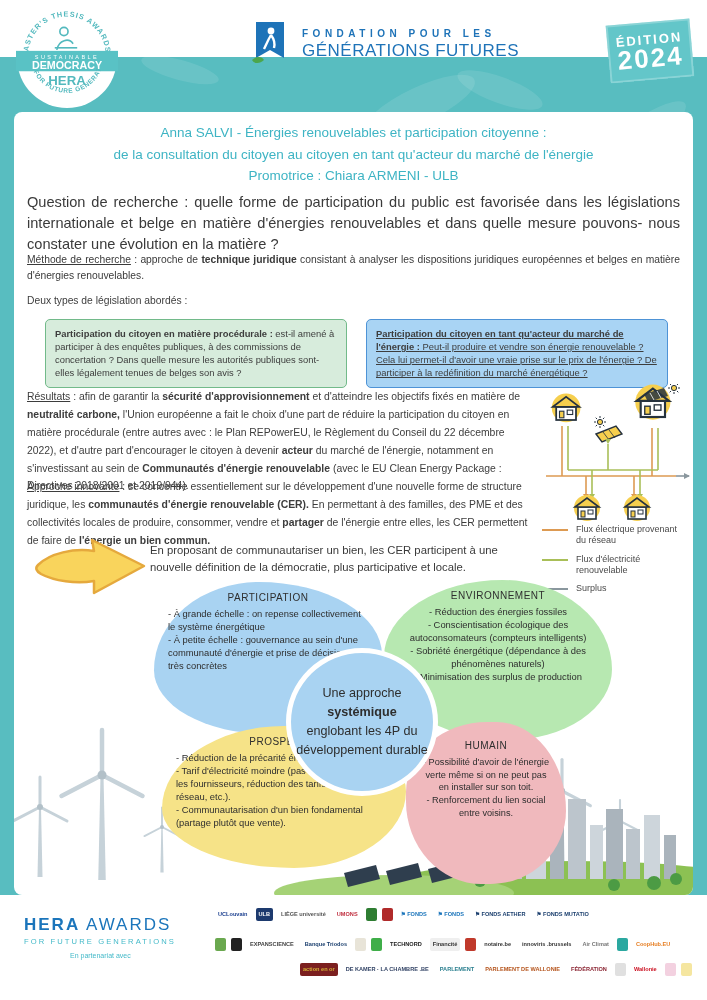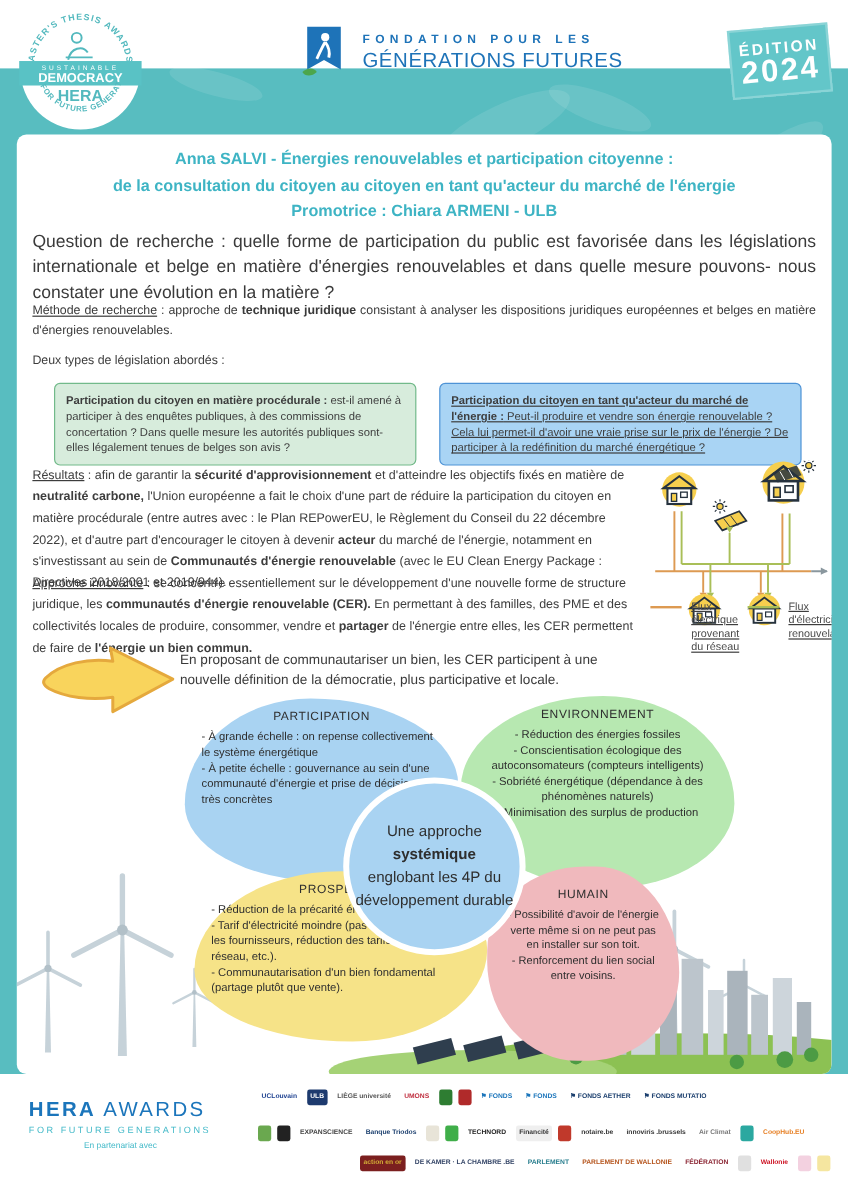--- a/index.html
+++ b/index.html
@@ -19,38 +19,38 @@
   .edition { position:absolute; left:608px; top:22px; width:84px; height:58px; background:#63c6c9;
              transform:rotate(-5deg); display:flex; flex-direction:column; align-items:center;
              justify-content:center; color:#fff; box-shadow:0 0 0 2px rgba(255,255,255,0.25) inset; }
   .ed-l1 { font-size:13px; font-weight:bold; letter-spacing:2px; }
   .ed-l2 { font-size:26px; font-weight:bold; letter-spacing:2px; line-height:0.9; }
 
   
   .card { position:absolute; left:14px; top:112px; width:679px; height:783px; background:#ffffff;
           border-radius:8px; overflow:hidden; }
   .title-block { position:absolute; left:0; top:10px; width:100%; text-align:center;
-                 color:#3eb4c4; font-weight:bold; font-size:13.5px; line-height:1.6; }
+                 color:#3eb4c4; font-weight:normal; font-size:13.5px; line-height:1.6; }
   .question { position:absolute; left:13px; top:80px; width:653px; font-size:14.6px;
               line-height:1.45; text-align:justify; color:#3a3a3a; }
   .small-par { font-size:10.3px; line-height:1.55; text-align:justify; color:#3a3a3a; }
   .u { text-decoration:underline; }
   .b { font-weight:bold; }
   .method { position:absolute; left:13px; top:140px; width:653px; }
   .leg-intro { position:absolute; left:13px; top:183px; width:400px; font-size:10.3px; }
   .qbox { position:absolute; top:207px; width:302px; min-height:64px; padding:7px 9px;
           font-size:9.4px; line-height:1.4; border-radius:5px; }
   .qbox-left  { left:31px;  background:#d7ecdc; border:1.5px solid #72ba8a; }
   .qbox-right { left:352px; background:#a9d4f4; border:1.5px solid #4e93d6;text-decoration:underline; }
   .results  { position:absolute; left:13px; top:276px; width:505px; font-size:10.4px; line-height:1.72; }
   .approach { position:absolute; left:13px; top:366px; width:512px; font-size:10.4px; line-height:1.72; }
 
   
   .ecd { position:absolute; left:512px; top:272px; width:165px; height:138px; }
-  .legend { position:absolute; left:528px; top:388px; width:150px; display:flex; flex-direction:row; gap:7px;text-decoration:underline; }
+  .legend { position:absolute; left:528px; top:412px; width:150px; display:flex; flex-direction:column; gap:7px; }
   .lg-row { display:flex; align-items:flex-start; gap:8px; }
   .lg-line { width:26px; height:2px; margin-top:5px; flex:0 0 auto; }
   .lg-lab { font-size:9px; line-height:1.25; color:#4a4a4a; white-space:pre-line; }
 
   
   .callout-arrow { position:absolute; left:18px; top:423px; width:118px; height:66px; }
   .callout-text { position:absolute; left:136px; top:430px; width:385px; font-size:11.3px; line-height:1.5; color:#3a3a3a; }
 
   
   .blob { position:absolute; z-index:2; padding:10px 14px; }

